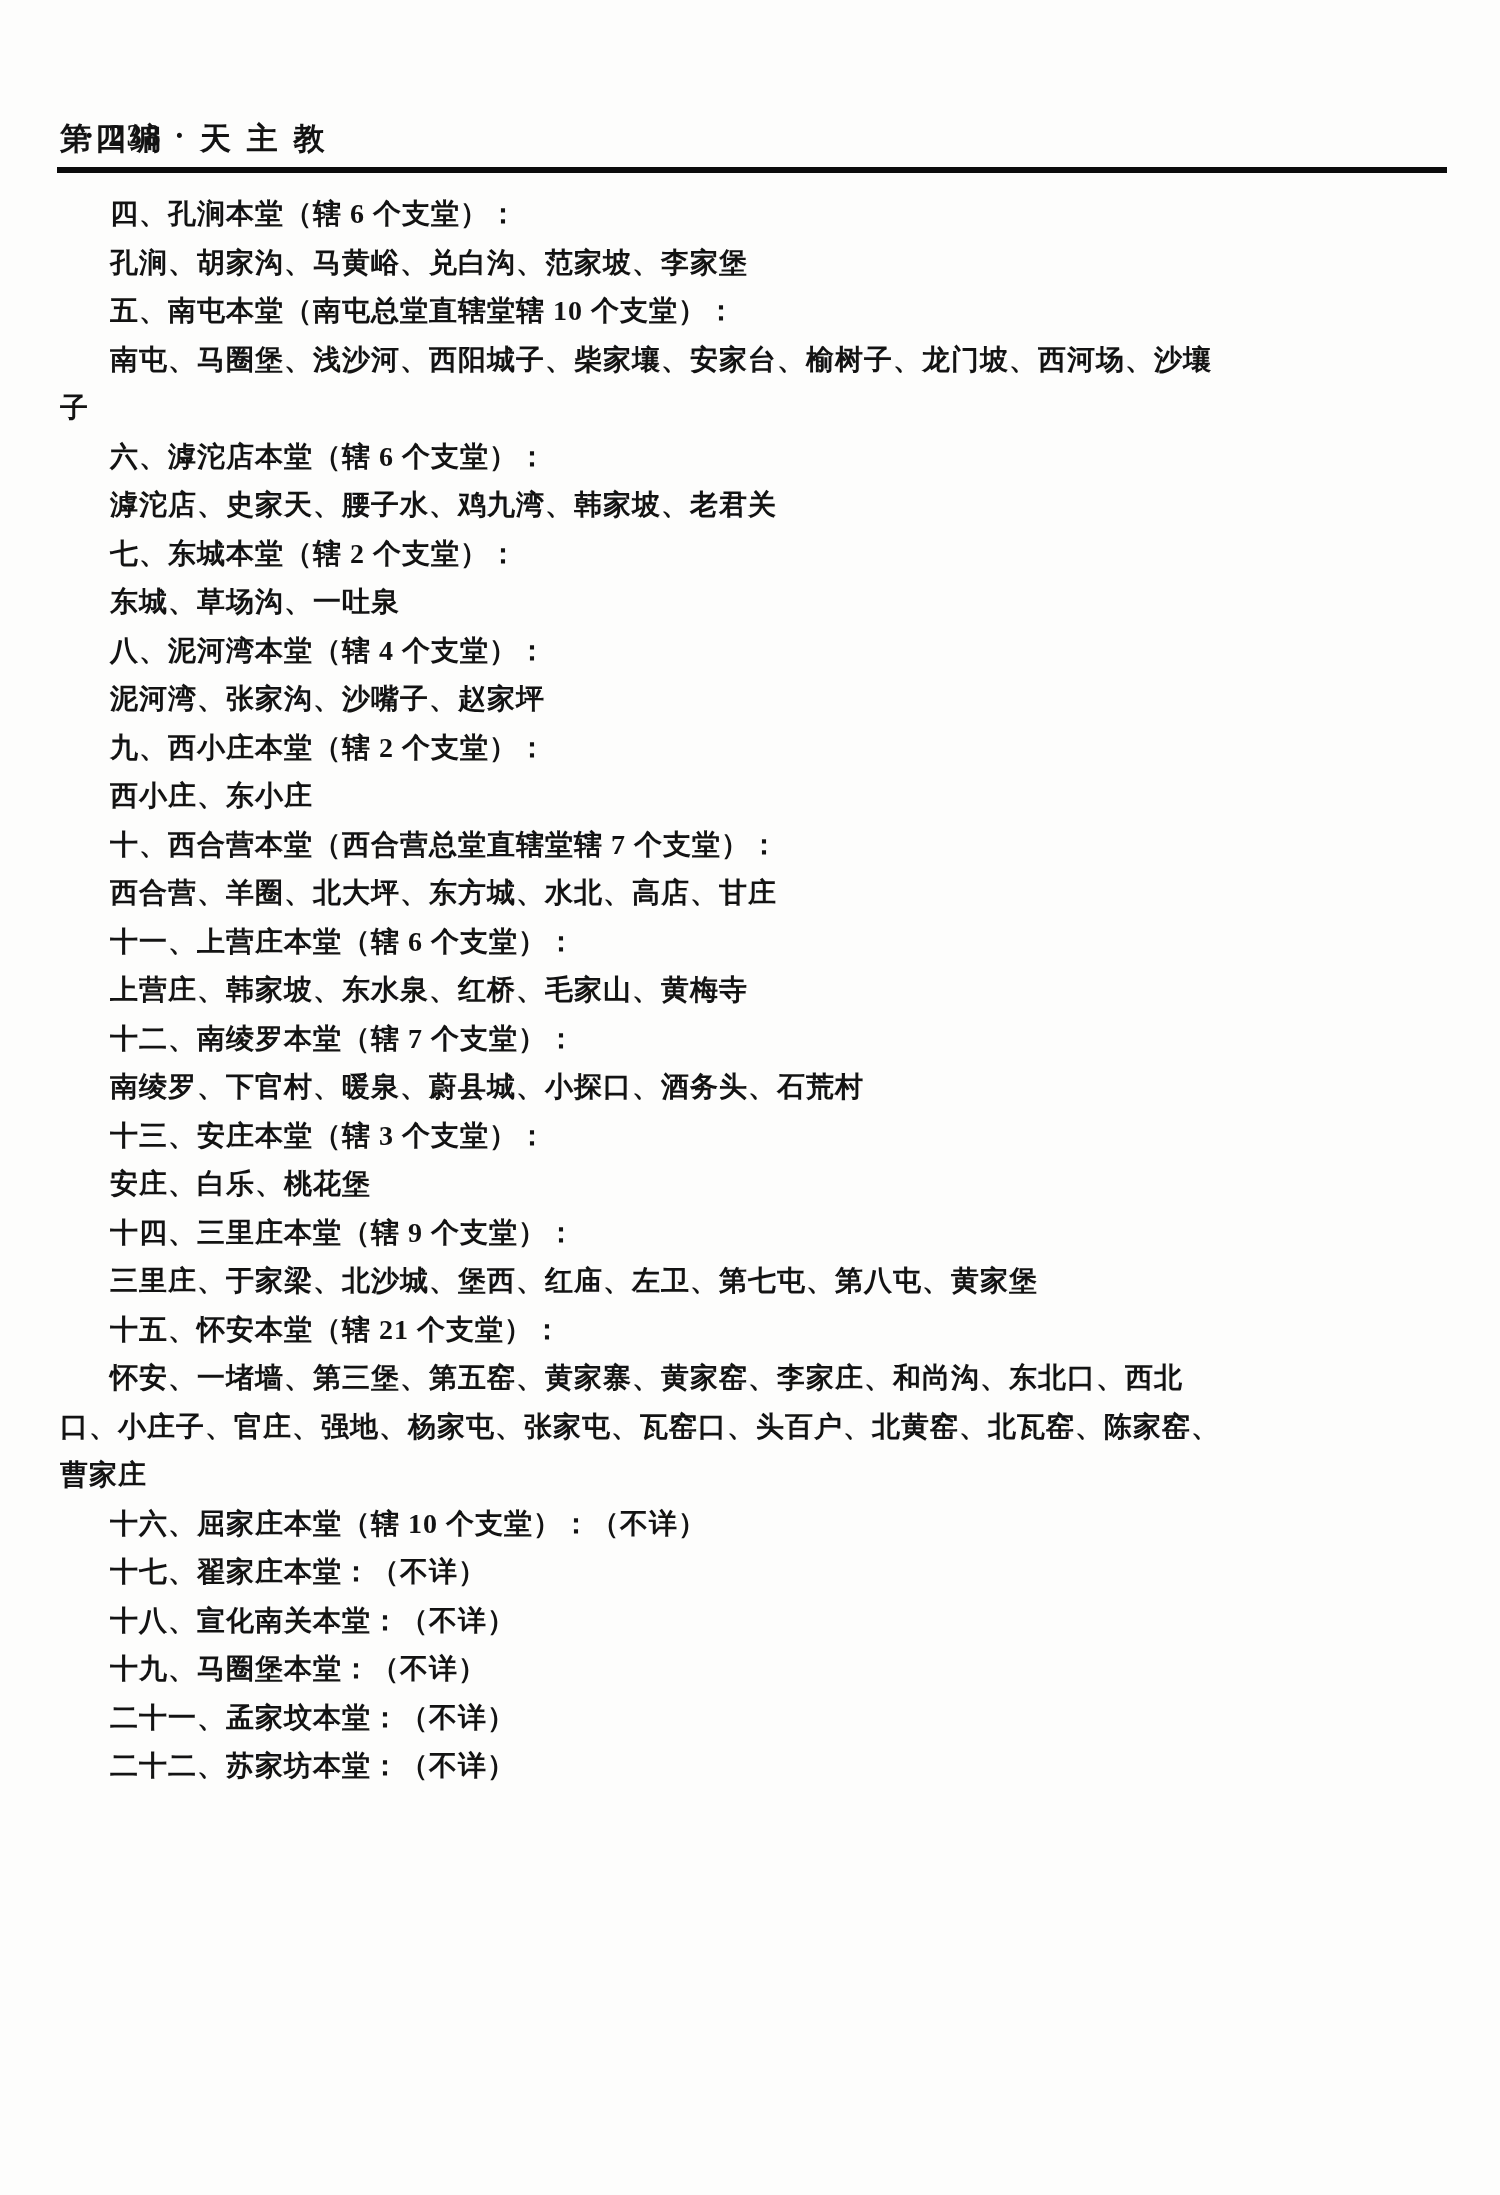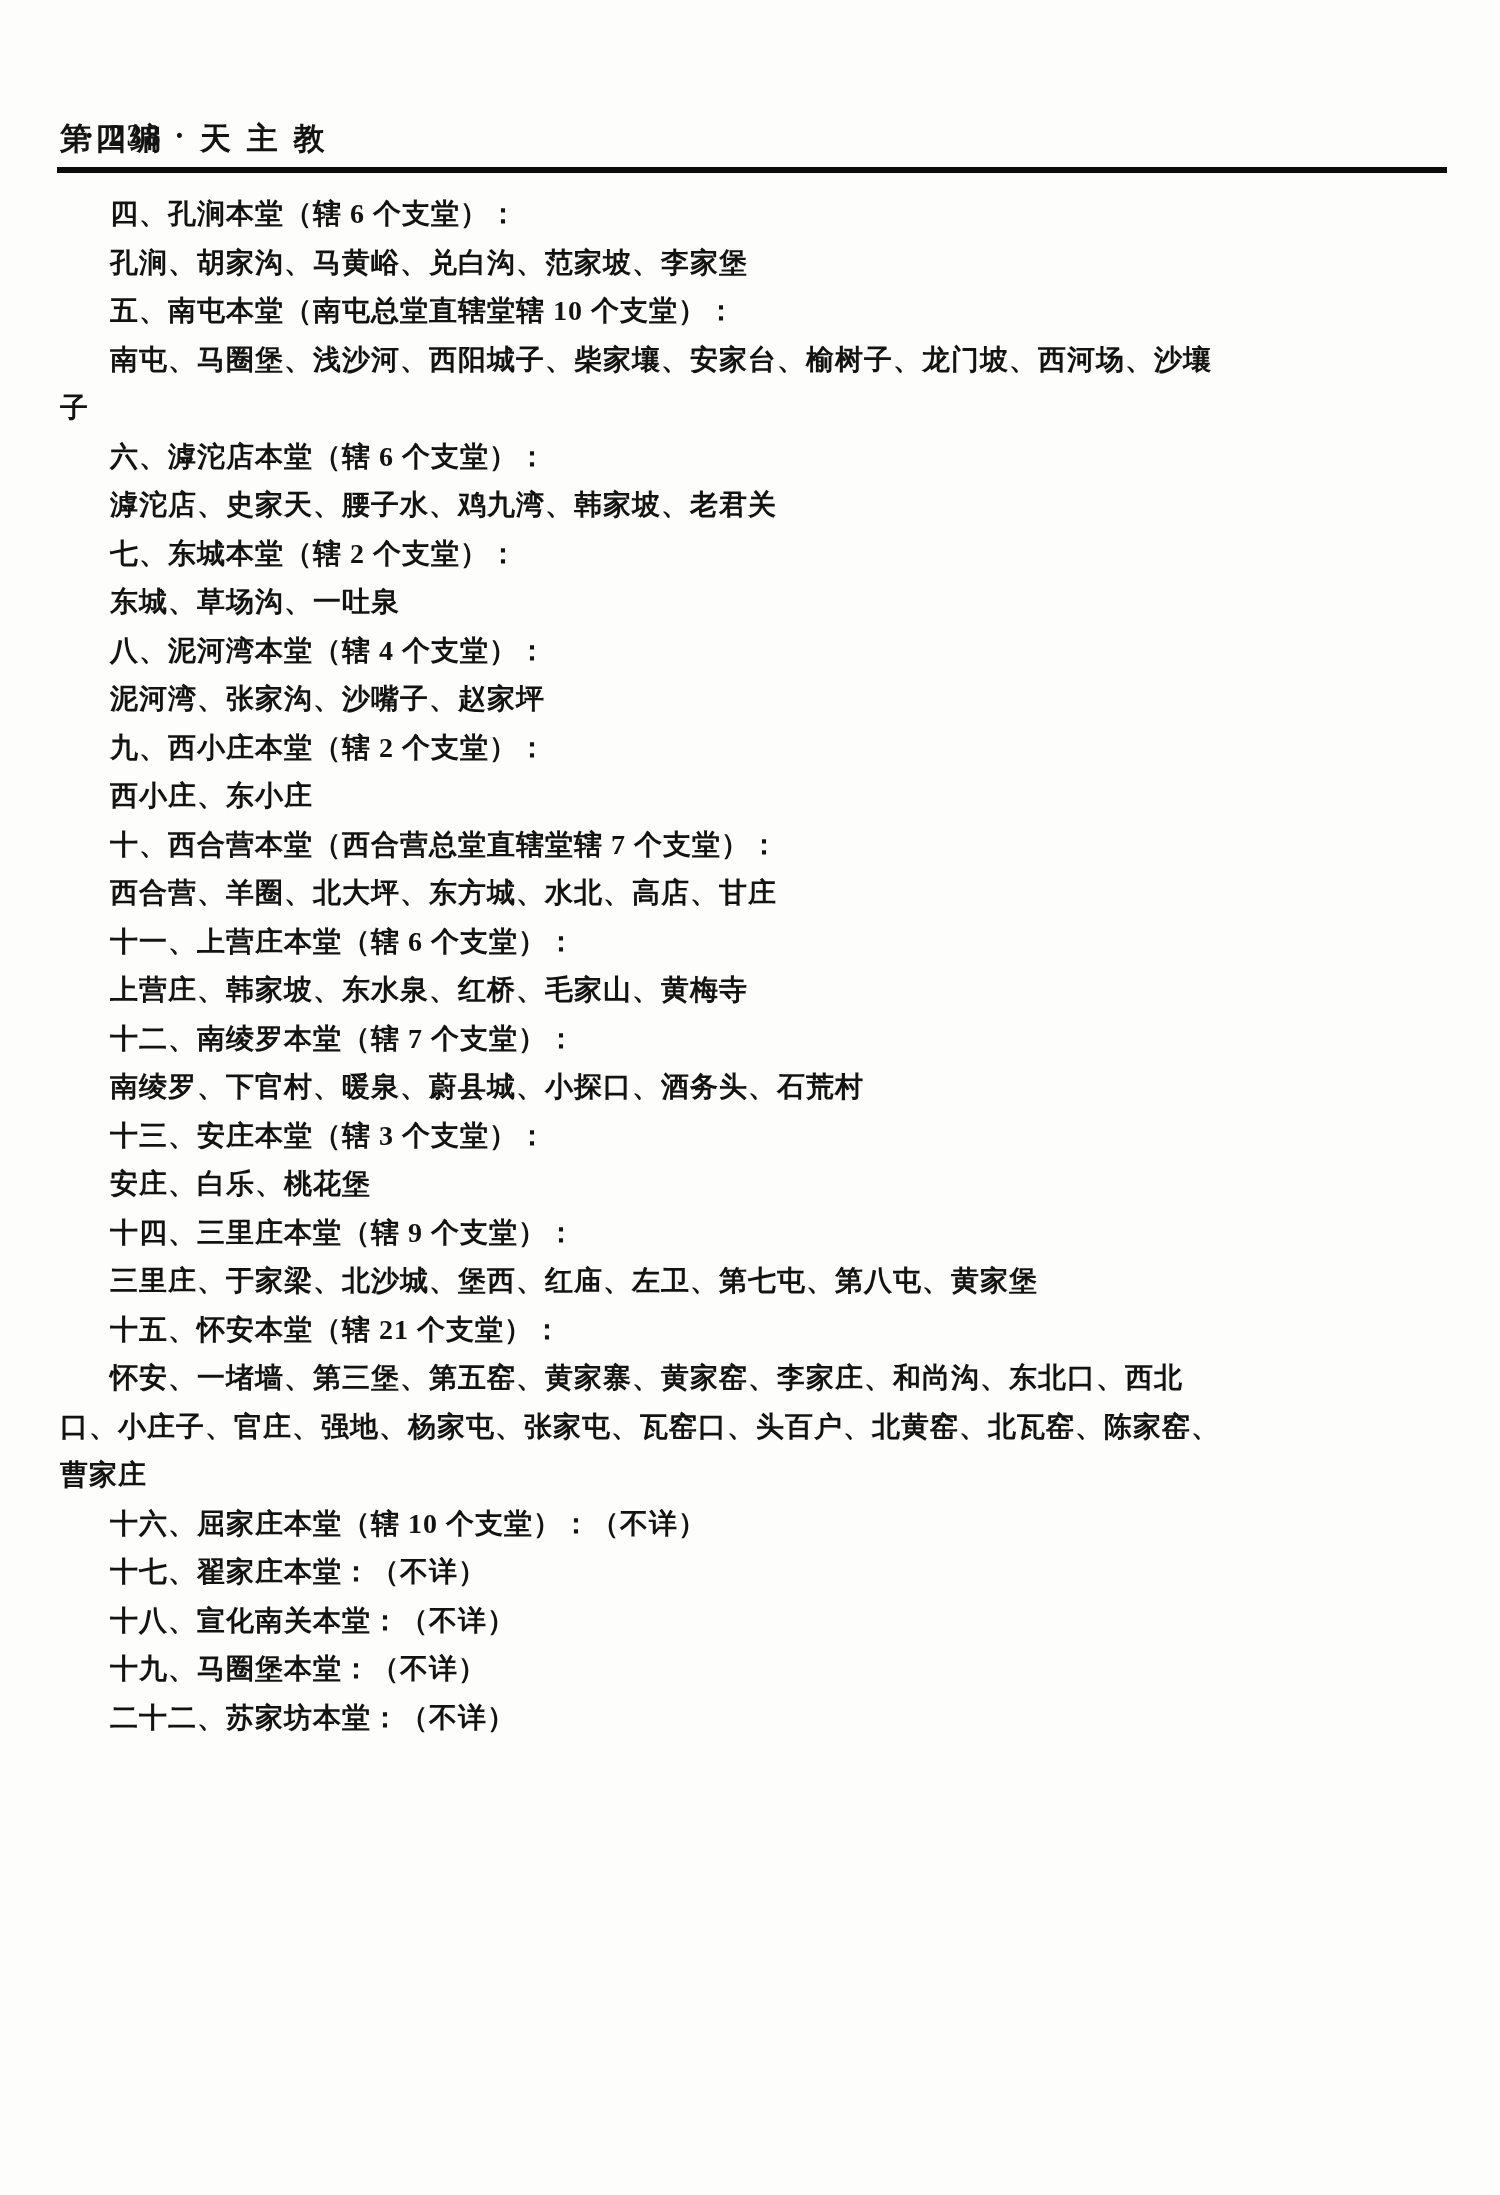--- a/index.html
+++ b/index.html
@@ -93,15 +93,16 @@
       <div class="line indent">十四、三里庄本堂（辖 9 个支堂）：</div>
       <div class="line indent">三里庄、于家梁、北沙城、堡西、红庙、左卫、第七屯、第八屯、黄家堡</div>
       <div class="line indent">十五、怀安本堂（辖 21 个支堂）：</div>
       <div class="line indent">怀安、一堵墙、第三堡、第五窑、黄家寨、黄家窑、李家庄、和尚沟、东北口、西北</div>
       <div class="line">口、小庄子、官庄、强地、杨家屯、张家屯、瓦窑口、头百户、北黄窑、北瓦窑、陈家窑、</div>
       <div class="line">曹家庄</div>
       <div class="line indent">十六、屈家庄本堂（辖 10 个支堂）：（不详）</div>
       <div class="line indent">十七、翟家庄本堂：（不详）</div>
       <div class="line indent">十八、宣化南关本堂：（不详）</div>
       <div class="line indent">十九、马圈堡本堂：（不详）</div>
+      <div class="line indent">二十一、孟家坟本堂：（不详）</div>
       <div class="line indent">二十二、苏家坊本堂：（不详）</div>
     </div>
 </div>
 
 </body></html>

